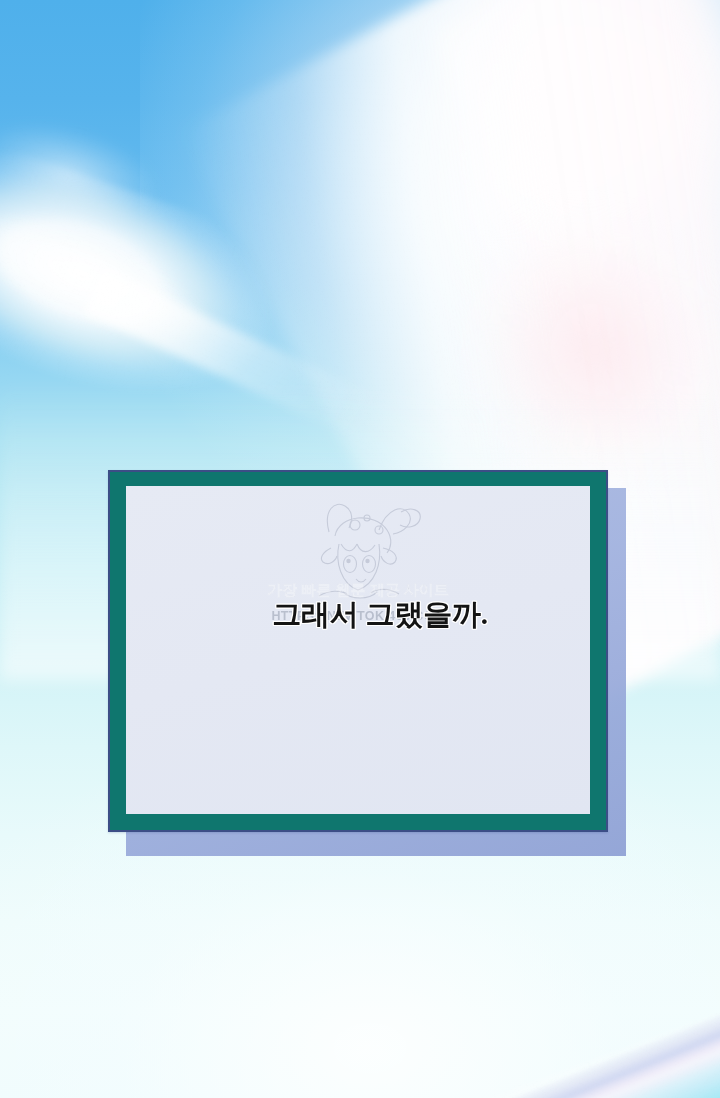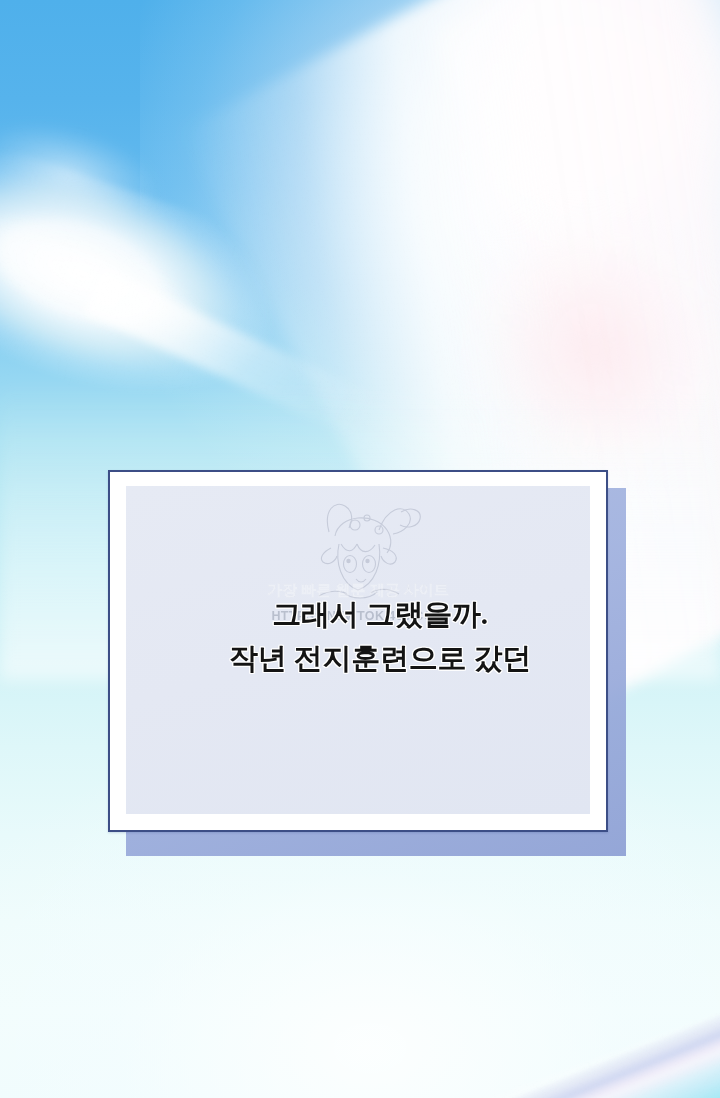--- a/index.html
+++ b/index.html
@@ -218,21 +218,21 @@
     position:absolute;
     left:18px; top:18px;
     width:500px; height:368px;
     background:linear-gradient(160deg,#A9B7E0 0%, #9FB0DE 42%, #8D9FD4 100%);
     opacity:0.92;
   }
   .panel-outer {
     position:absolute;
     left:0; top:0;
     width:500px; height:362px;
-    background:#ffffff;
+    background:#0f766e;
     border:2px solid #3C4E86;
     box-shadow:0 1px 2px rgba(40,60,120,0.18);
   }
   .panel-inner {
     position:absolute;
     left:16px; top:14px;
     right:16px; bottom:16px;
     background:linear-gradient(165deg,#E6EAF4 0%, #E4E8F3 48%, #E1E6F2 100%);
   }
 
@@ -354,18 +354,17 @@
         </svg>
       </div>
 
       <div class="wm-block">
         <div class="wm-kr">가장 빠른 웹툰 제공 사이트</div>
         <div class="wm-url">HTTPS://NEWTOKI468.COM</div>
       </div>
 
       <div class="narration">
         <span class="line">그래서 그랬을까.</span>
-        <span class="line">작년 전지훈련으로 갔던</span>
       </div>
 
     </div>
   </div>
 </div>
 
 </body></html>

